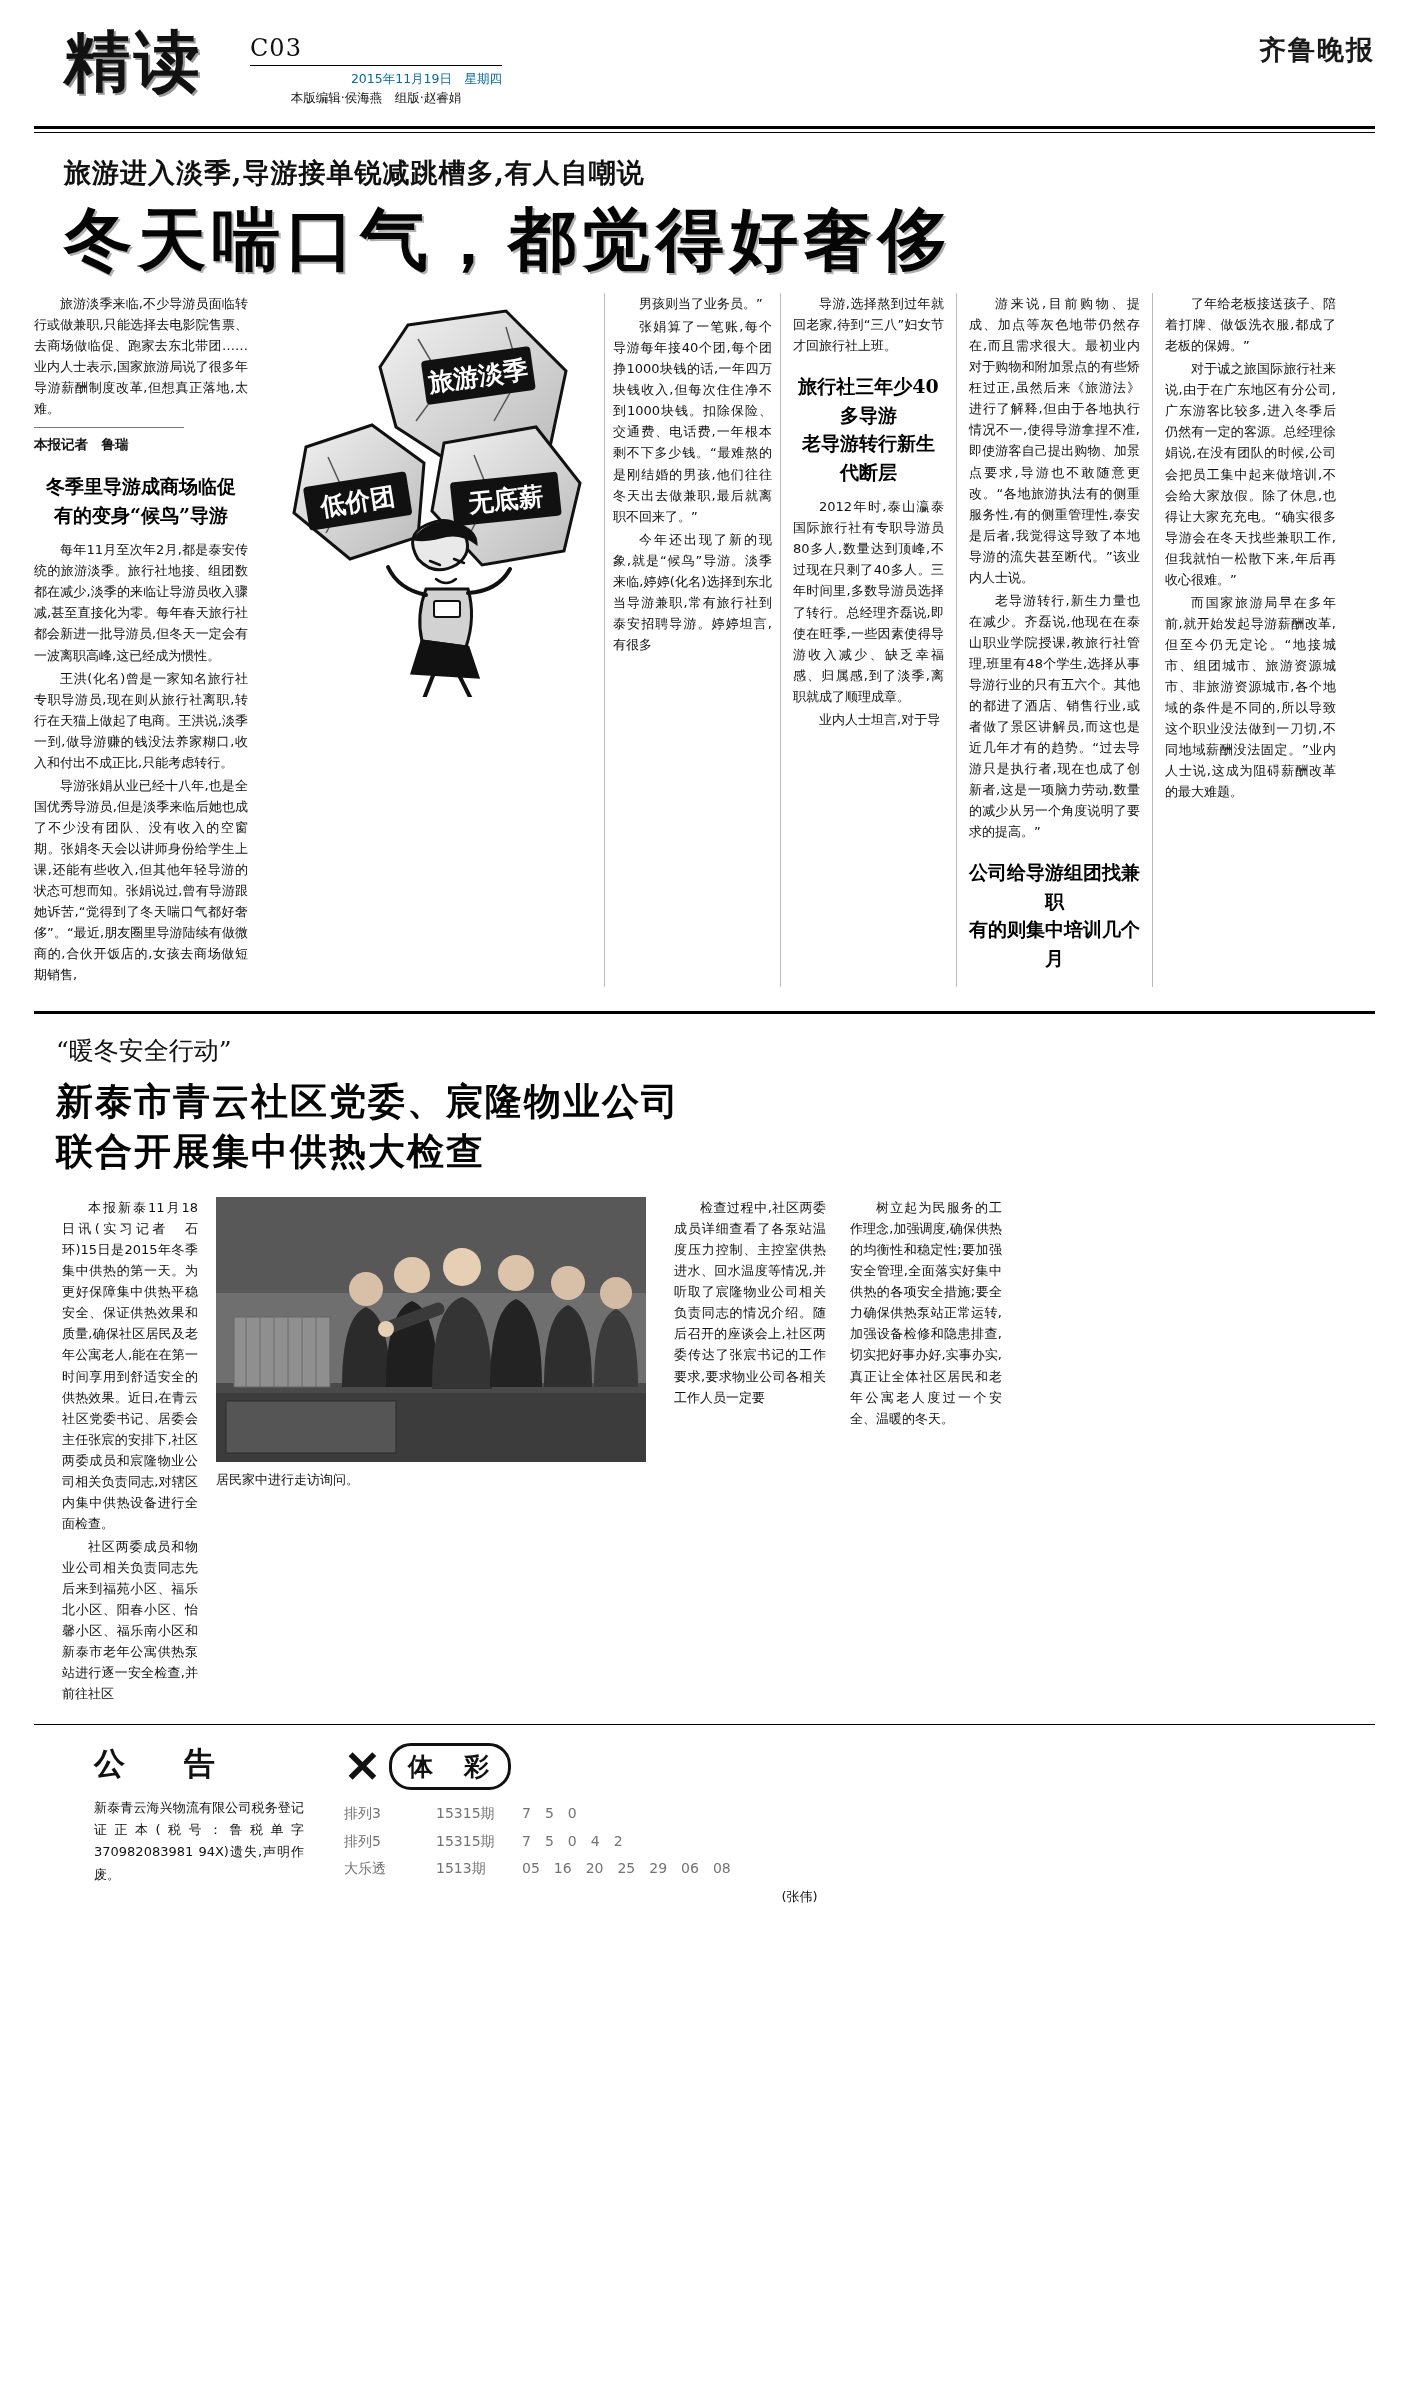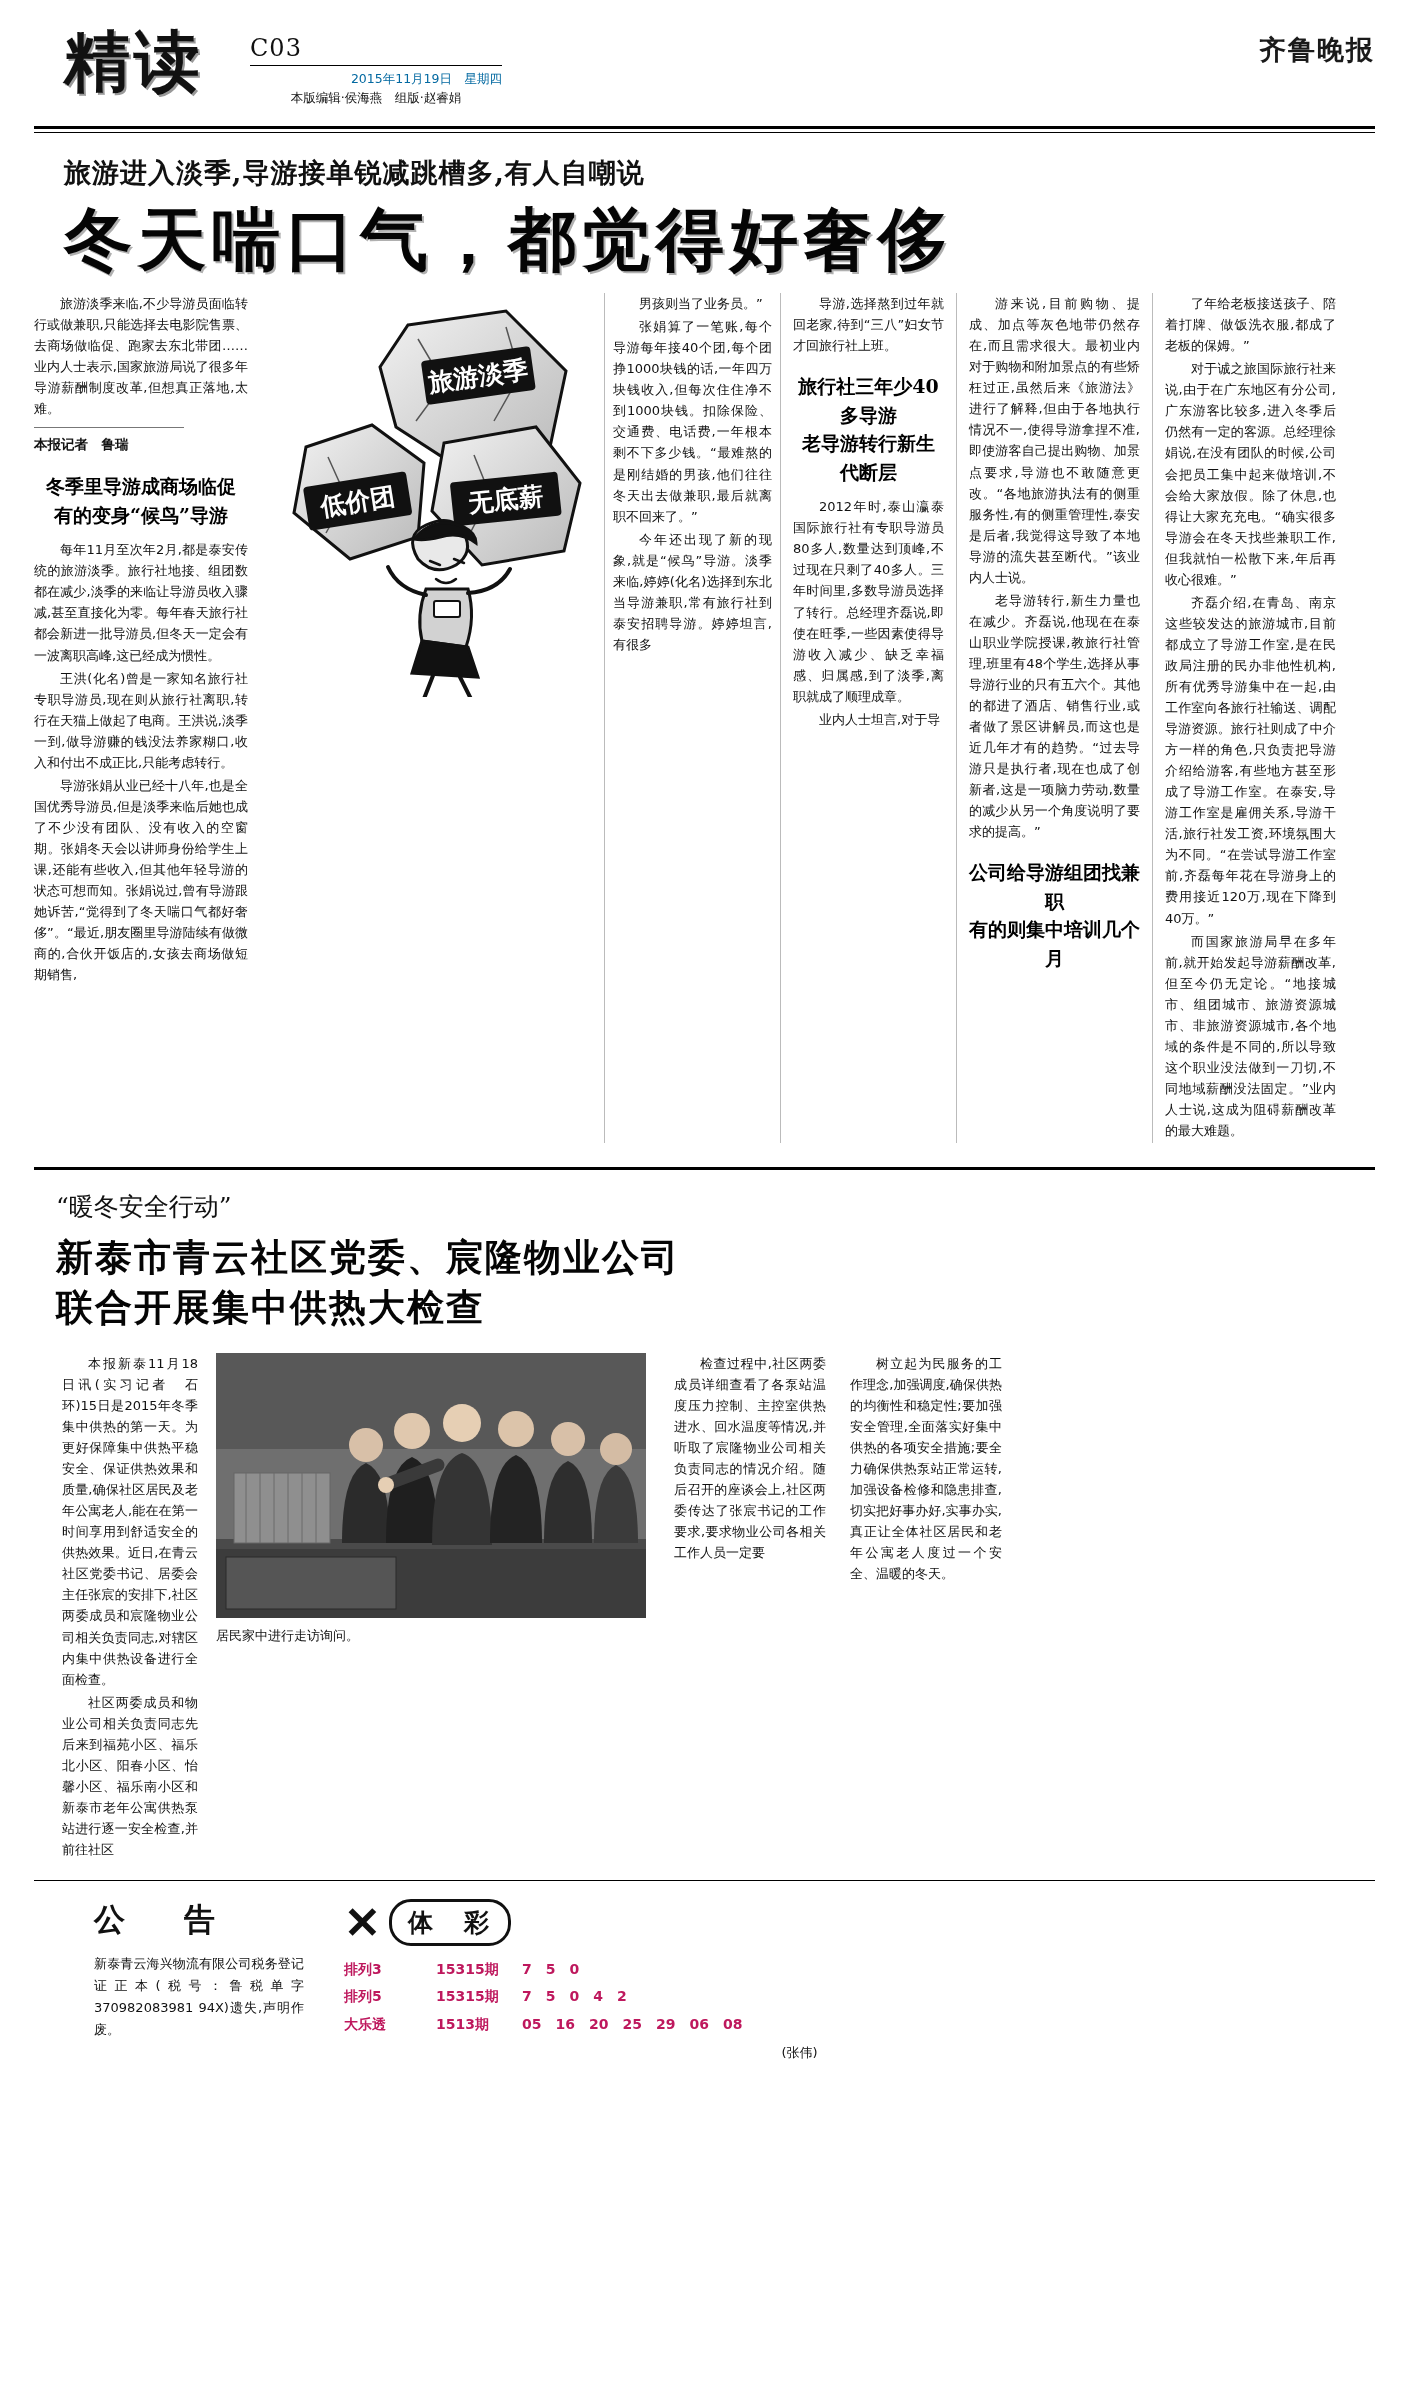--- a/index.html
+++ b/index.html
@@ -97,21 +97,21 @@
   }
   .notice-body { font-size:13px; line-height:1.7; text-align:justify; width:210px; }
   .lottery { flex:1; padding-left:10px; }
   .lottery-logo { display:flex; align-items:center; gap:8px; margin-bottom:10px; }
   .lot-badge {
     border:3px solid #111; border-radius:22px; padding:4px 16px;
     font-family:"DejaVu Serif","Liberation Serif",serif;
     font-weight:bold; font-size:25px; letter-spacing:3px; color:#111;
   }
   .lot-x { font-family:"DejaVu Serif",serif; font-weight:bold; font-size:44px; line-height:0.8; color:#111; }
-  .lot-rows { font-size:14px; line-height:1.95; color:#be185d;font-weight:bold; }
+  .lot-rows { font-size:14px; line-height:1.95; color:#737373; }
   .lot-rows .lbl { display:inline-block; width:92px; }
   .lot-rows .iss { display:inline-block; width:86px; }
   .lot-sign { text-align:center; font-size:13px; margin-top:6px; padding-right:120px; }
 </style>
 </head>
 <body>
 
 <div class="page">
 
   <div class="masthead">
@@ -223,21 +223,20 @@
     <div class="col c4">
       <p>游来说,目前购物、提成、加点等灰色地带仍然存在,而且需求很大。最初业内对于购物和附加景点的有些矫枉过正,虽然后来《旅游法》进行了解释,但由于各地执行情况不一,使得导游拿捏不准,即使游客自己提出购物、加景点要求,导游也不敢随意更改。“各地旅游执法有的侧重服务性,有的侧重管理性,泰安是后者,我觉得这导致了本地导游的流失甚至断代。”该业内人士说。</p>
       <p>老导游转行,新生力量也在减少。齐磊说,他现在在泰山职业学院授课,教旅行社管理,班里有48个学生,选择从事导游行业的只有五六个。其他的都进了酒店、销售行业,或者做了景区讲解员,而这也是近几年才有的趋势。“过去导游只是执行者,现在也成了创新者,这是一项脑力劳动,数量的减少从另一个角度说明了要求的提高。”</p>
       <div class="sub-head" style="white-space:pre-line">公司给导游组团找兼职
 有的则集中培训几个月</div>
     </div>
 
     <div class="col c5">
       <p>了年给老板接送孩子、陪着打牌、做饭洗衣服,都成了老板的保姆。”</p>
       <p>对于诚之旅国际旅行社来说,由于在广东地区有分公司,广东游客比较多,进入冬季后仍然有一定的客源。总经理徐娟说,在没有团队的时候,公司会把员工集中起来做培训,不会给大家放假。除了休息,也得让大家充充电。“确实很多导游会在冬天找些兼职工作,但我就怕一松散下来,年后再收心很难。”</p>
-      <p>齐磊介绍,在青岛、南京这些较发达的旅游城市,目前都成立了导游工作室,是在民政局注册的民办非他性机构,所有优秀导游集中在一起,由工作室向各旅行社输送、调配导游资源。旅行社则成了中介方一样的角色,只负责把导游介绍给游客,有些地方甚至形成了导游工作室。在泰安,导游工作室是雇佣关系,导游干活,旅行社发工资,环境氛围大为不同。“在尝试导游工作室前,齐磊每年花在导游身上的费用接近120万,现在下降到40万。”</p>
       <p>而国家旅游局早在多年前,就开始发起导游薪酬改革,但至今仍无定论。“地接城市、组团城市、旅游资源城市、非旅游资源城市,各个地域的条件是不同的,所以导致这个职业没法做到一刀切,不同地域薪酬没法固定。”业内人士说,这成为阻碍薪酬改革的最大难题。</p>
     </div>
   </div>
 
   <div class="sec2-rule"></div>
 
   <div class="sec2">
     <div class="sec2-kicker">“暖冬安全行动”</div>
     <div class="sec2-title">新泰市青云社区党委、宸隆物业公司</div>
     <div class="sec2-title">联合开展集中供热大检查</div>

